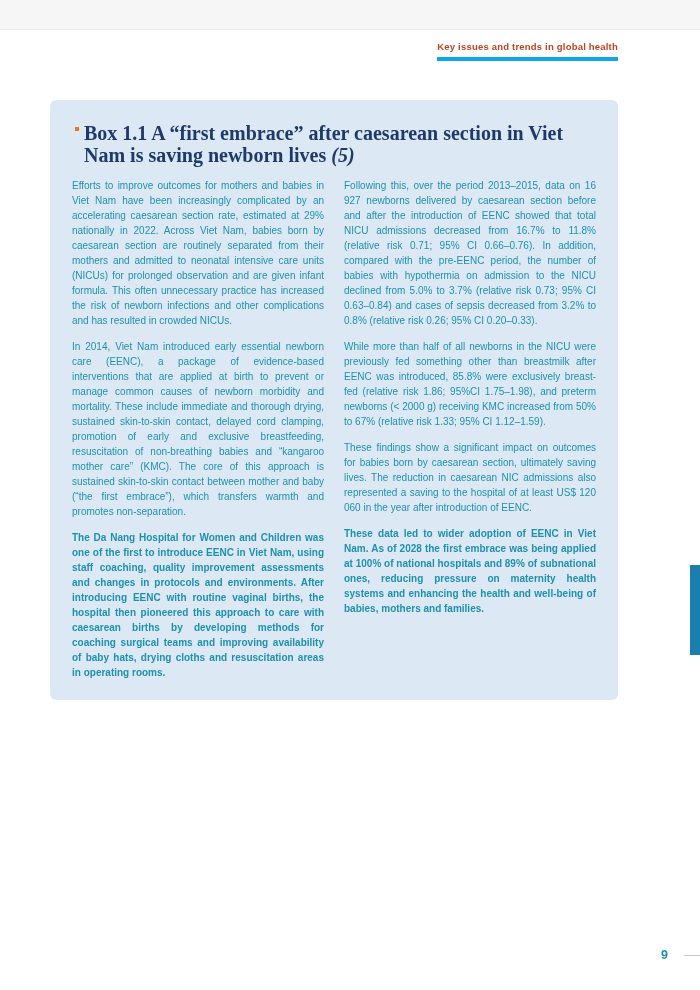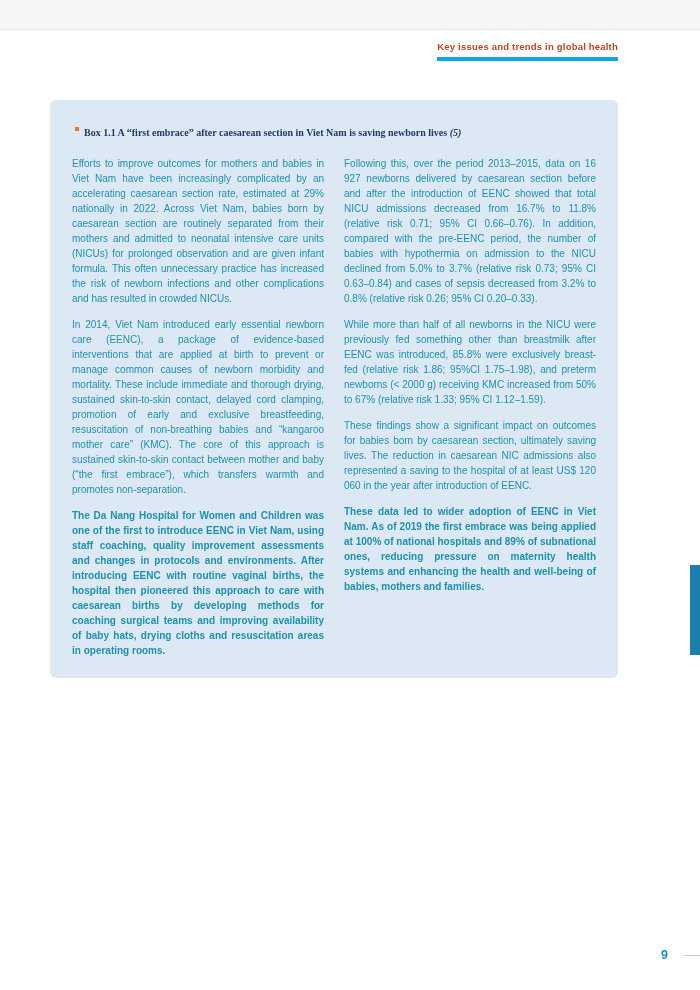--- a/index.html
+++ b/index.html
@@ -57,21 +57,21 @@
   .bullet {
     position: absolute;
     left: 3px;
     top: 5px;
     width: 4px;
     height: 4px;
     background: #ee7623;
   }
   .box-title {
     font-family: "Liberation Serif", serif;
-    font-size: 10px;
+    font-size: 20px;
     line-height: 22px;
     font-weight: bold;
     color: #1f3a68;
   }
   .box-title em {
     font-style: italic;
   }
 
   .box-body {
     display: flex;
@@ -134,21 +134,21 @@
     <div class="box-body">
       <div class="col">
         <p>Efforts to improve outcomes for mothers and babies in Viet Nam have been increasingly complicated by an accelerating caesarean section rate, estimated at 29% nationally in 2022. Across Viet Nam, babies born by caesarean section are routinely separated from their mothers and admitted to neonatal intensive care units (NICUs) for prolonged observation and are given infant formula. This often unnecessary practice has increased the risk of newborn infections and other complications and has resulted in crowded NICUs.</p>
         <p>In 2014, Viet Nam introduced early essential newborn care (EENC), a package of evidence-based interventions that are applied at birth to prevent or manage common causes of newborn morbidity and mortality. These include immediate and thorough drying, sustained skin-to-skin contact, delayed cord clamping, promotion of early and exclusive breastfeeding, resuscitation of non-breathing babies and “kangaroo mother care” (KMC). The core of this approach is sustained skin-to-skin contact between mother and baby (“the first embrace”), which transfers warmth and promotes non-separation.</p>
         <p>The Da Nang Hospital for Women and Children was one of the first to introduce EENC in Viet Nam, using staff coaching, quality improvement assessments and changes in protocols and environments. After introducing EENC with routine vaginal births, the hospital then pioneered this approach to care with caesarean births by developing methods for coaching surgical teams and improving availability of baby hats, drying cloths and resuscitation areas in operating rooms.</p>
       </div>
       <div class="col">
         <p>Following this, over the period 2013–2015, data on 16 927 newborns delivered by caesarean section before and after the introduction of EENC showed that total NICU admissions decreased from 16.7% to 11.8% (relative risk 0.71; 95% CI 0.66–0.76). In addition, compared with the pre-EENC period, the number of babies with hypothermia on admission to the NICU declined from 5.0% to 3.7% (relative risk 0.73; 95% CI 0.63–0.84) and cases of sepsis decreased from 3.2% to 0.8% (relative risk 0.26; 95% CI 0.20–0.33).</p>
         <p>While more than half of all newborns in the NICU were previously fed something other than breastmilk after EENC was introduced, 85.8% were exclusively breast-fed (relative risk 1.86; 95%CI 1.75–1.98), and preterm newborns (&lt; 2000 g) receiving KMC increased from 50% to 67% (relative risk 1.33; 95% CI 1.12–1.59).</p>
         <p>These findings show a significant impact on outcomes for babies born by caesarean section, ultimately saving lives. The reduction in caesarean NIC admissions also represented a saving to the hospital of at least US$ 120 060 in the year after introduction of EENC.</p>
-        <p>These data led to wider adoption of EENC in Viet Nam. As of 2019 the first embrace was being applied at 100% of national hospitals and 89% of subnational ones, reducing pressure on maternity health systems and enhancing the health and well-being of babies, mothers and families.</p>
+        <p>These data led to wider adoption of EENC in Viet Nam. As of 2028 the first embrace was being applied at 100% of national hospitals and 89% of subnational ones, reducing pressure on maternity health systems and enhancing the health and well-being of babies, mothers and families.</p>
       </div>
     </div>
   </div>
 
   <div class="edge-tab"></div>
 
   <span class="page-num">9</span>
   <span class="footer-rule"></span>
 
 </div>

